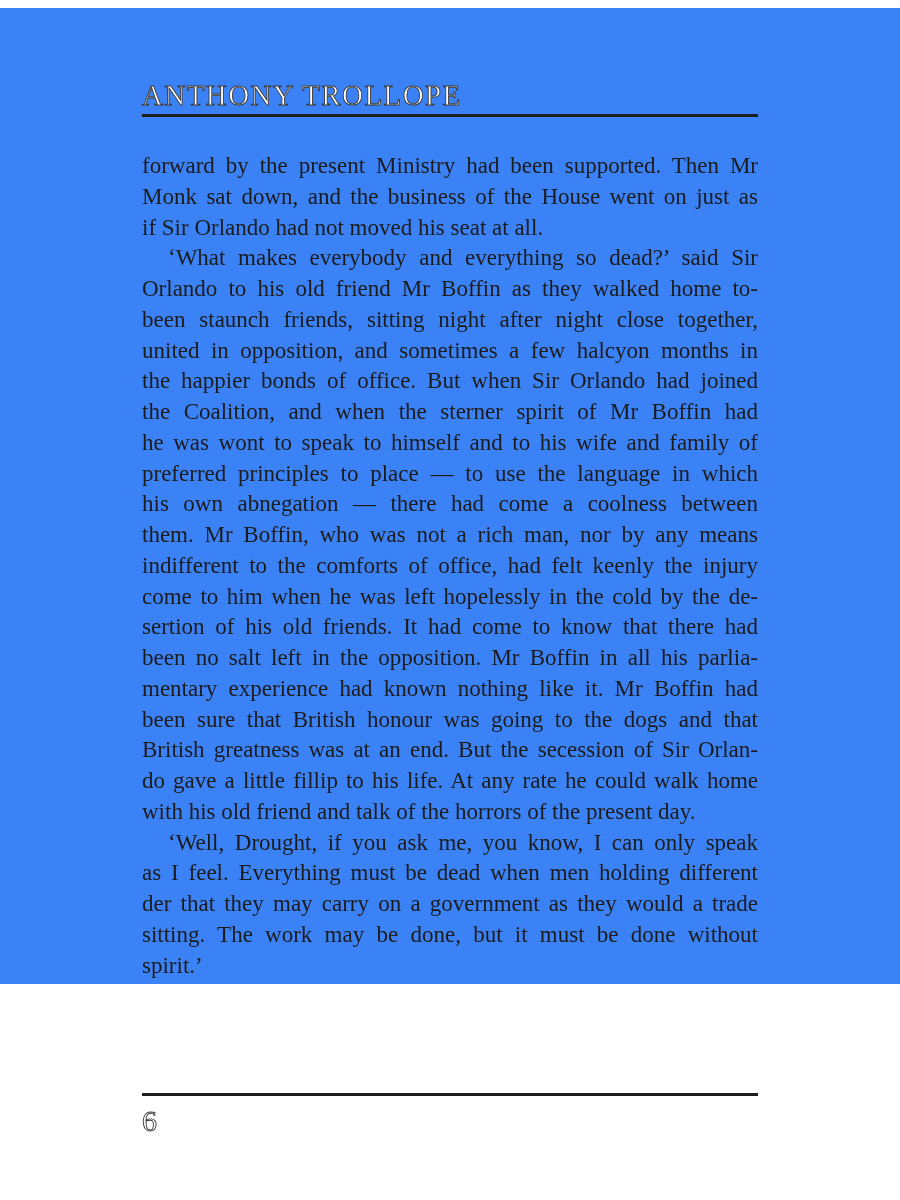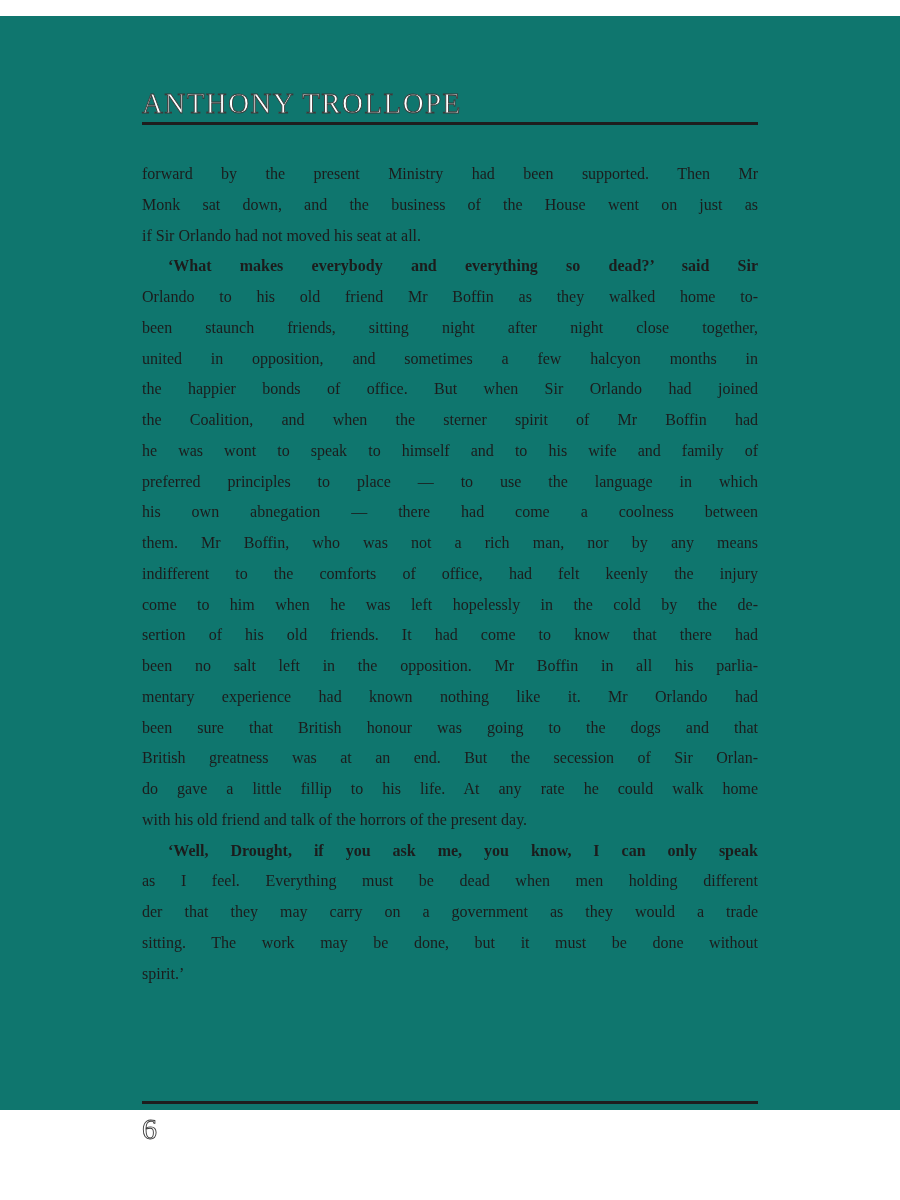--- a/index.html
+++ b/index.html
@@ -8,23 +8,23 @@
     background: #ffffff;
   }
   body {
     width: 900px;
     height: 1200px;
     position: relative;
     overflow: hidden;
   }
   .page {
     position: absolute;
-    left: 0; top: 16px;
-    width: 900px; height: 1094px;
-    background: #0f766e;
+    left: 0; top: 8px;
+    width: 900px; height: 976px;
+    background: #3b82f6;
   }
   .running-head {
     position: absolute;
     left: 142px;
     top: 70px;
     width: 620px;
     font-family: "Liberation Serif", "DejaVu Serif", serif;
     font-size: 29px;
     letter-spacing: 1.4px;
     color: #ffffff;
@@ -39,38 +39,37 @@
     width: 616px;
     height: 3px;
     background: #1e1e1e;
   }
   .body-text {
     position: absolute;
     left: 142px;
     top: 143px;
     width: 616px;
     font-family: "Liberation Serif", "DejaVu Serif", serif;
-    font-size: 16px;
+    font-size: 23px;
     color: #1c1c1c;
   }
   .line {
     display: block;
     height: 30.75px;
     line-height: 30.75px;
     text-align: justify;
     text-align-last: justify;
     white-space: nowrap;
     overflow: visible;
   }
   .line.last {
     text-align-last: left;
   }
   .line.indent {
     text-indent: 26px;
-    font-weight: bold;
   }
   .foot-rule {
     position: absolute;
     left: 142px;
     top: 1085px;
     width: 616px;
     height: 3px;
     background: #1e1e1e;
   }
   .folio {
@@ -108,21 +107,21 @@
       <span class="line">the happier bonds of office. But when Sir Orlando had joined</span>
       <span class="line">the Coalition, and when the sterner spirit of Mr Boffin had</span>
       <span class="line">he was wont to speak to himself and to his wife and family of</span>
       <span class="line">preferred principles to place — to use the language in which</span>
       <span class="line">his own abnegation — there had come a coolness between</span>
       <span class="line">them. Mr Boffin, who was not a rich man, nor by any means</span>
       <span class="line">indifferent to the comforts of office, had felt keenly the injury</span>
       <span class="line">come to him when he was left hopelessly in the cold by the de-</span>
       <span class="line">sertion of his old friends. It had come to know that there had</span>
       <span class="line">been no salt left in the opposition. Mr Boffin in all his parlia-</span>
-      <span class="line">mentary experience had known nothing like it. Mr Orlando had</span>
+      <span class="line">mentary experience had known nothing like it. Mr Boffin had</span>
       <span class="line">been sure that British honour was going to the dogs and that</span>
       <span class="line">British greatness was at an end. But the secession of Sir Orlan-</span>
       <span class="line">do gave a little fillip to his life. At any rate he could walk home</span>
       <span class="line last">with his old friend and talk of the horrors of the present day.</span>
     </div>
 
     <div>
       <span class="line indent">‘Well, Drought, if you ask me, you know, I can only speak</span>
       <span class="line">as I feel. Everything must be dead when men holding different</span>
       <span class="line">der that they may carry on a government as they would a trade</span>

